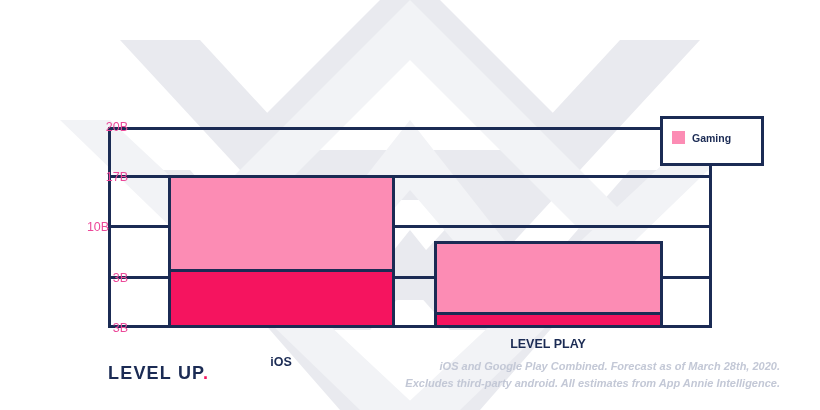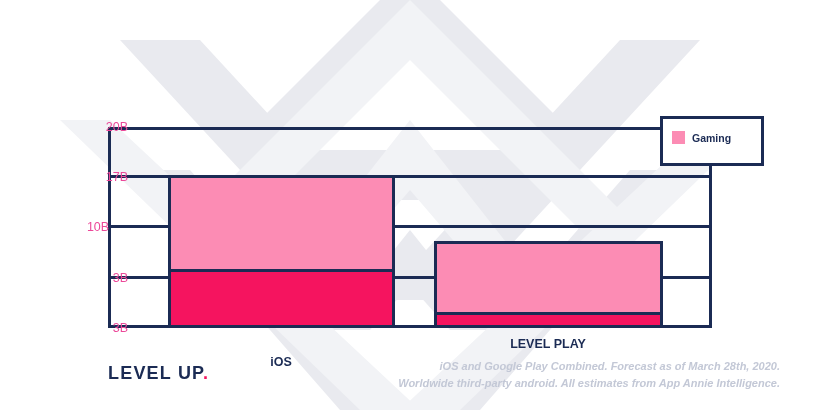--- a/index.html
+++ b/index.html
@@ -215,16 +215,16 @@
     <div class="legend-row">
       <span class="legend-swatch" style="background:#fc8cb4;"></span>
       <span class="legend-label">Gaming</span>
     </div>
   </div>
 
   <div class="logo"><span>LEVEL UP</span><span class="logo-dot">.</span></div>
 
   <div class="footnote">
     <div>iOS and Google Play Combined. Forecast as of March 28th, 2020.</div>
-    <div>Worldwide third-party android. All estimates from App Annie Intelligence.</div>
+    <div>Excludes third-party android. All estimates from App Annie Intelligence.</div>
   </div>
 
 </div>
 
 </body></html>

